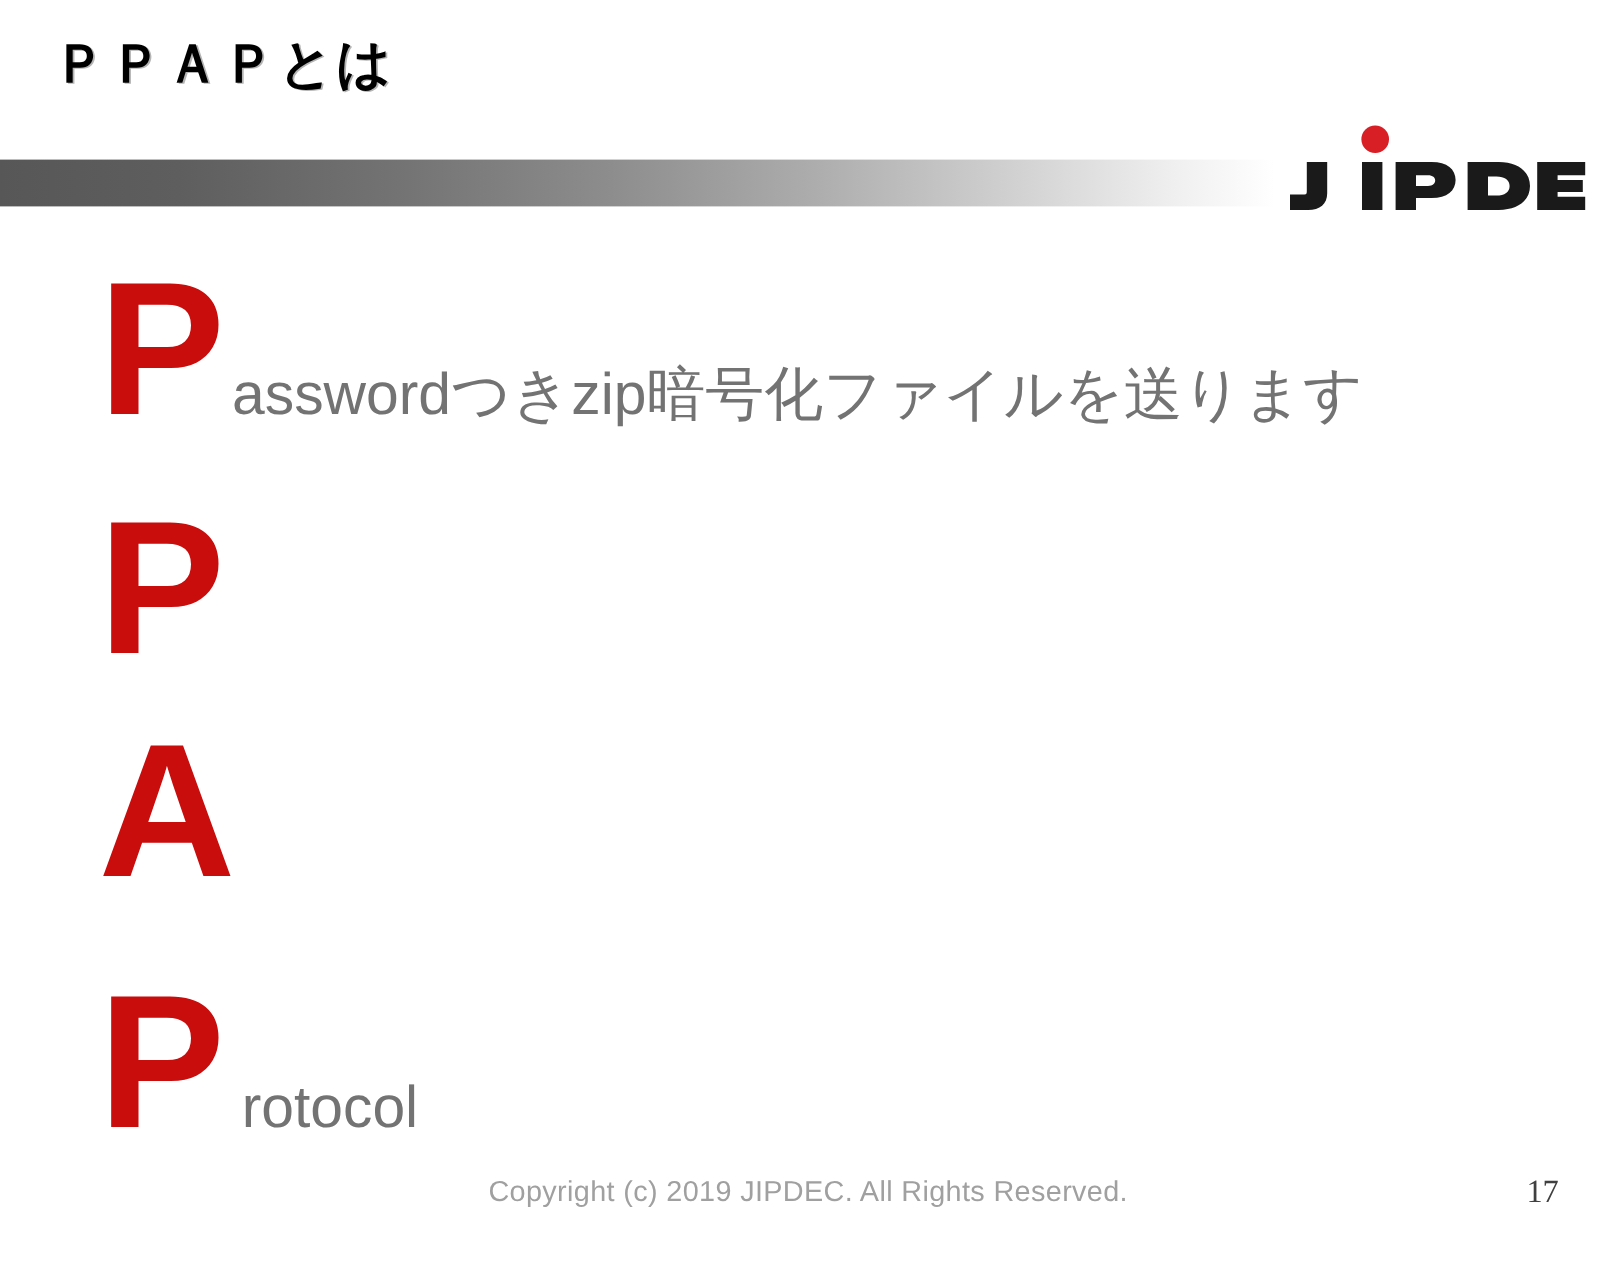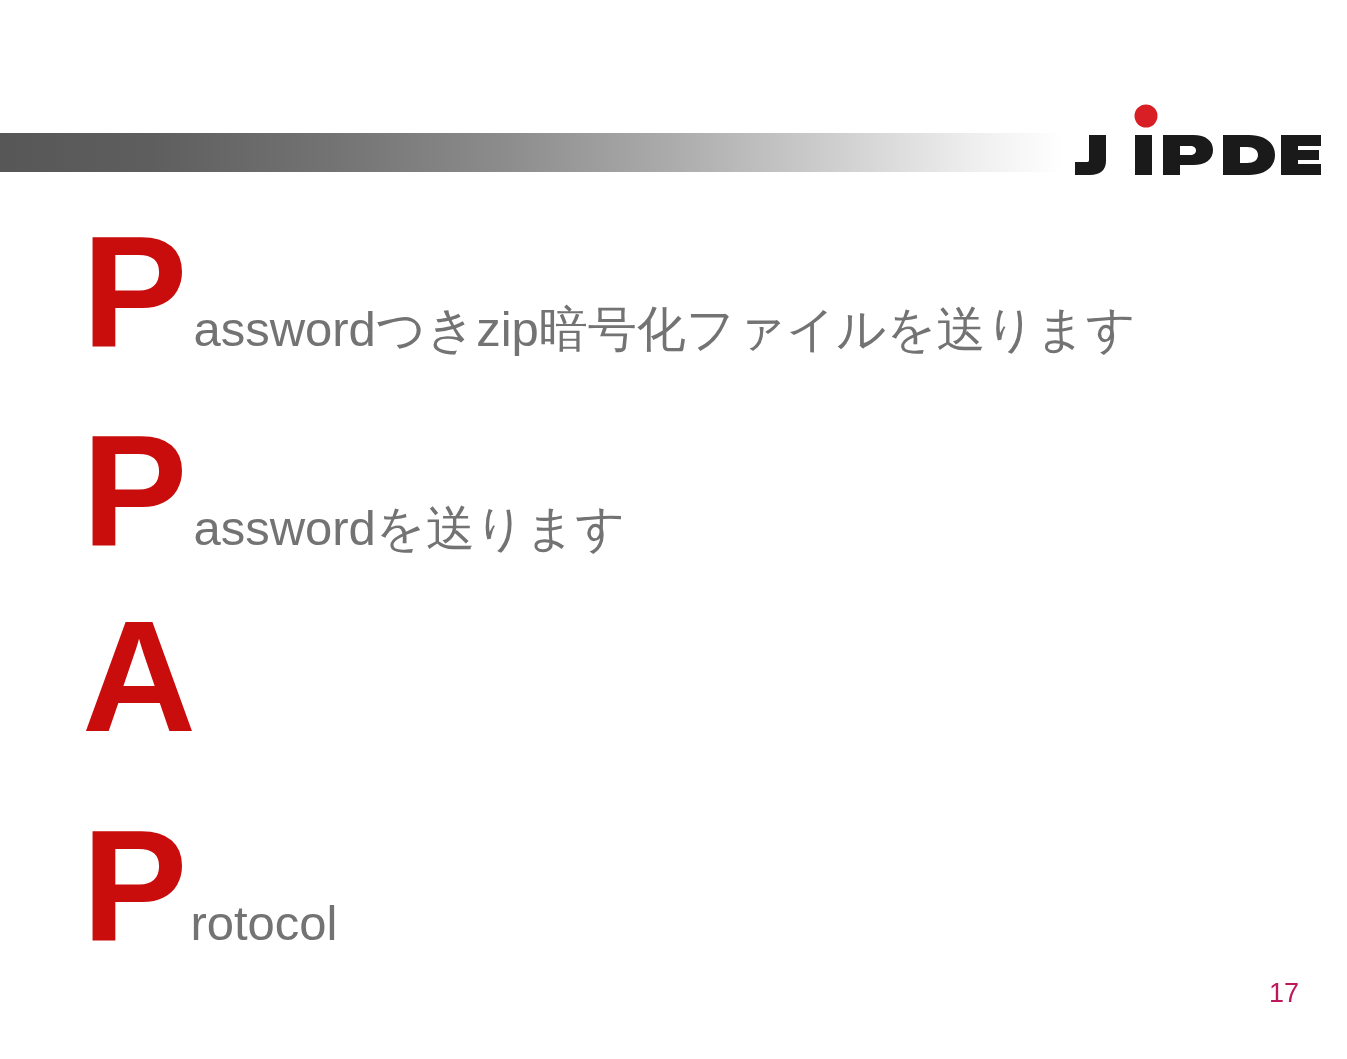--- a/index.html
+++ b/index.html
@@ -92,46 +92,48 @@
   }
   .rest-text {
     font-size: 49px;
     font-weight: normal;
     color: #737373;
     line-height: 1;
     display: inline-block;
     margin-left: 6px;
   }
   .row-2 .rest-text { margin-left: 2px; }
-  .row-3 .rest-text { margin-left: 3px; }
+  .row-3 .rest-text { margin-left: 14px; }
 
   
   .footer-copyright {
     position: absolute;
     left: 0;
     top: 980px;
     width: 1347px;
     text-align: center;
     font-size: 24px;
     color: #a0a0a0;
     letter-spacing: 0.3px;
   }
   .footer-pagenum {
     position: absolute;
     right: 48px;
     top: 978px;
     font-size: 27px;
-    color: #be185d;
+    color: #404040;
+    font-family: Liberation Serif, serif;
   }
 </style>
 </head>
 <body>
 
 <div class="slide">
 
+  <div class="slide-title">ＰＰＡＰとは</div>
 
   <div class="divider-bar"></div>
 
   <div class="logo">
     <svg width="250" height="80" viewBox="0 0 250 80" xmlns="http://www.w3.org/2000/svg">
 
       <circle cx="73" cy="15" r="11.5" fill="#d81f26"></circle>
       <g fill="#1a1a1a">
 
         <path d="M16 34 h17 v26 c0 9 -6 14 -16 14 h-15 v-13 h12 c2 0 2 -1 2 -3 z"></path>
@@ -159,29 +161,29 @@
 
   <div class="bullets">
 
     <div class="bullet-row row-0">
       <span class="big-letter">P</span>
       <span class="rest-text">asswordつきzip暗号化ファイルを送ります</span>
     </div>
 
     <div class="bullet-row row-1">
       <span class="big-letter">P</span>
-      <span class="rest-text">asswordを送ります</span>
     </div>
 
     <div class="bullet-row row-2">
       <span class="big-letter letter-A">A</span>
     </div>
 
     <div class="bullet-row row-3">
       <span class="big-letter">P</span>
       <span class="rest-text">rotocol</span>
     </div>
 
   </div>
 
+  <div class="footer-copyright">Copyright (c) 2019 JIPDEC.  All Rights Reserved.</div>
   <div class="footer-pagenum">17</div>
 
 </div>
 
 </body></html>

